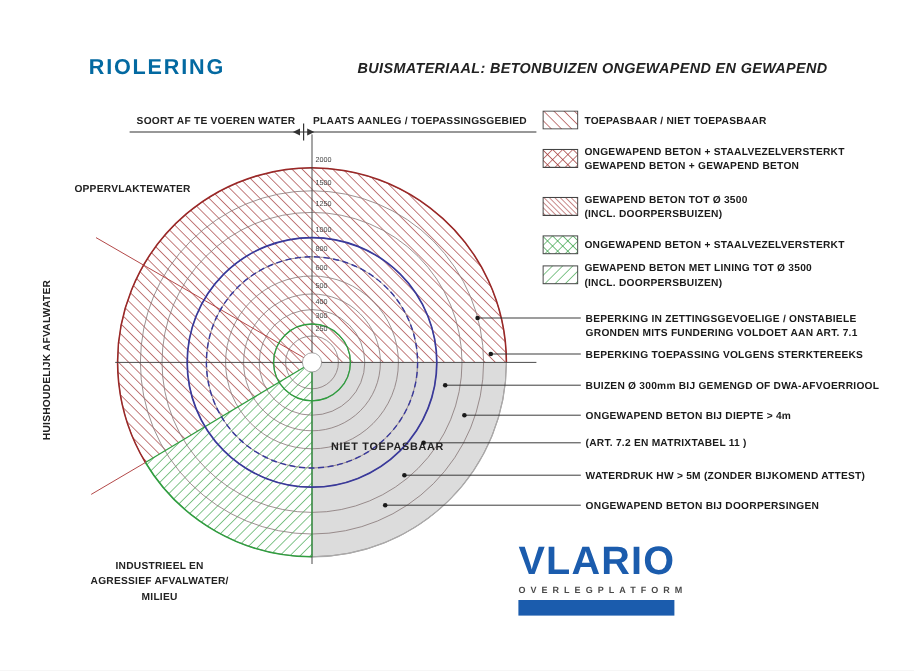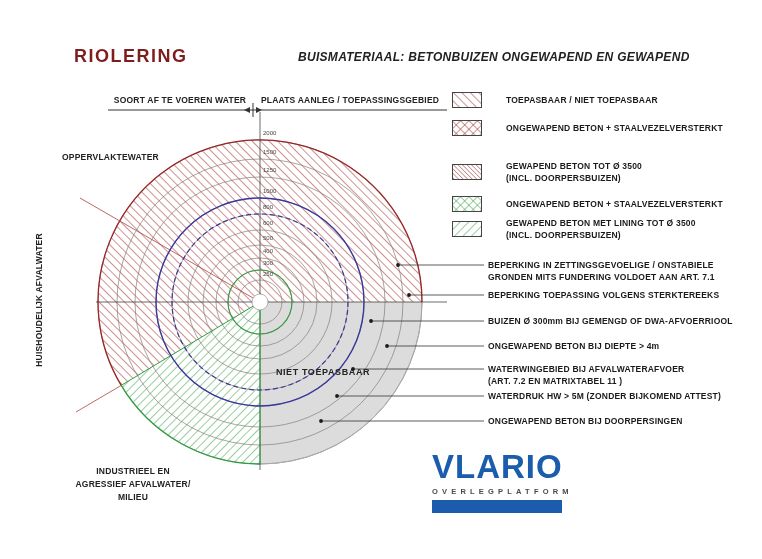--- a/index.html
+++ b/index.html
@@ -3,27 +3,27 @@
 <meta charset="utf-8">
 <style>
   html,body{margin:0;padding:0;background:#e8e8e8;}
   #canvas{
     position:relative;width:762px;height:559px;background:#ffffff;
     font-family:"Liberation Sans",sans-serif;overflow:hidden;
   }
   #diagram-svg{position:absolute;left:0;top:0;}
   .abs{position:absolute;}
   .page-title{
-    left:74px;top:46px;font-size:18px;font-weight:700;letter-spacing:1.5px;color:#7f1d1d;
+    left:74px;top:46px;font-size:18px;font-weight:700;letter-spacing:1.5px;color:#0369a1;
   }
   .page-subtitle{
     left:298px;top:50px;font-size:12px;font-weight:700;letter-spacing:0.3px;color:#222;font-style:italic;
   }
   .legend-item{
-    position:absolute;left:452px;display:flex;align-items:center;gap:24px;
+    position:absolute;left:452px;display:flex;align-items:center;gap:5px;
   }
   .legend-text div, .annotation div{
     font-size:8.5px;font-weight:700;line-height:12px;color:#1a1a1a;letter-spacing:0.2px;white-space:nowrap;
   }
   .annotation{position:absolute;left:488px;}
   .swatch{flex:0 0 auto;display:block;}
   
   .axis-label{font:700 8.5px "Liberation Sans",sans-serif;fill:#222;letter-spacing:0.2px;}
   .zone-label{font:700 8.5px "Liberation Sans",sans-serif;fill:#222;letter-spacing:0.2px;}
   .ring-label{font:400 6px "Liberation Sans",sans-serif;fill:#444;}
@@ -159,20 +159,21 @@
       <div class="legend-text">
         <div>TOEPASBAAR / NIET TOEPASBAAR</div>
       </div>
     </div>
     <div class="legend-item" style="top:120px">
       <svg class="swatch" width="30" height="16">
         <rect x="0.5" y="0.5" width="29" height="15" fill="url(#redCross)" stroke="#444" stroke-width="1"></rect>
       </svg>
       <div class="legend-text">
         <div>ONGEWAPEND BETON + STAALVEZELVERSTERKT</div>
+        <div>GEWAPEND BETON + GEWAPEND BETON</div>
       </div>
     </div>
     <div class="legend-item" style="top:160px">
       <svg class="swatch" width="30" height="16">
         <rect x="0.5" y="0.5" width="29" height="15" fill="url(#redDense)" stroke="#444" stroke-width="1"></rect>
       </svg>
       <div class="legend-text">
         <div>GEWAPEND BETON TOT Ø 3500</div>
         <div>(INCL. DOORPERSBUIZEN)</div>
       </div>
@@ -204,21 +205,20 @@
     <div class="annotation" style="top:289px">
       <div>BEPERKING TOEPASSING VOLGENS STERKTEREEKS</div>
     </div>
     <div class="annotation" style="top:315px">
       <div>BUIZEN Ø 300mm BIJ GEMENGD OF DWA-AFVOERRIOOL</div>
     </div>
     <div class="annotation" style="top:340px">
       <div>ONGEWAPEND BETON BIJ DIEPTE &gt; 4m</div>
     </div>
     <div class="annotation" style="top:363px">
-      <div>WATERWINGEBIED BIJ AFVALWATERAFVOER</div>
       <div>(ART. 7.2 EN MATRIXTABEL 11 )</div>
     </div>
     <div class="annotation" style="top:390px">
       <div>WATERDRUK HW &gt; 5M (ZONDER BIJKOMEND ATTEST)</div>
     </div>
     <div class="annotation" style="top:415px">
       <div>ONGEWAPEND BETON BIJ DOORPERSINGEN</div>
     </div>
   </div>
 

